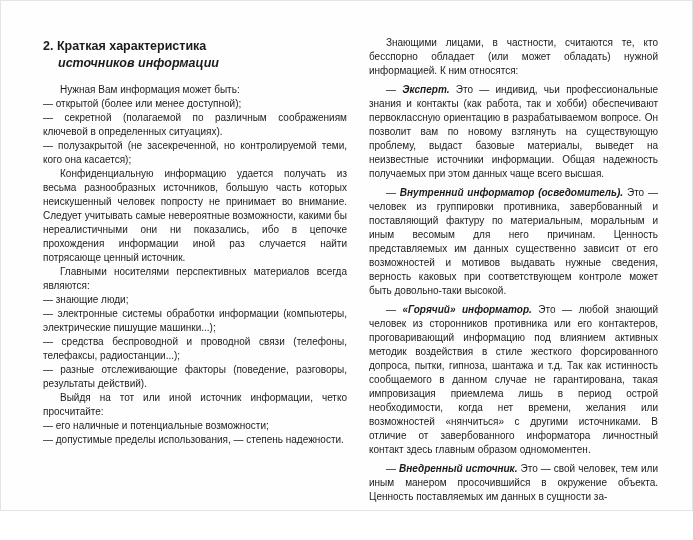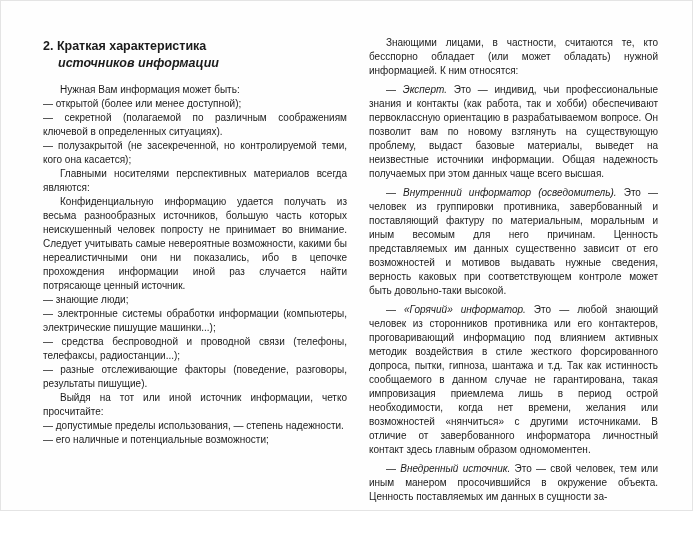--- a/index.html
+++ b/index.html
@@ -31,21 +31,21 @@
   .chapter-heading .h-line2 { padding-left: 15px; font-style: italic; }
 
   p {
     margin: 0;
     font-size: 10px;
     line-height: 14px;
     text-align: justify;
   }
   p.indent { text-indent: 17px; }
   p.entry  { margin-top: 5px; }
-  .term { font-style: italic; font-weight: normal; }
+  .term { font-style: italic; font-weight: bold; }
 
   .pagenum {
     position: absolute;
     top: 517px;
     font-size: 9.5px;
     text-align: center;
     color: #1b1b1b;
     font-family: Liberation Mono, monospace;
   }
   .pagenum-left  { left: 42px;  width: 304px; }
@@ -60,31 +60,31 @@
     <div class="chapter-heading">
       <div class="h-line1">2. Краткая характеристика</div>
       <div class="h-line2">источников информации</div>
     </div>
 
     <p class="indent">Нужная Вам информация может быть:</p>
     <p>— открытой (более или менее доступной);</p>
     <p>— секретной (полагаемой по различным соображениям ключевой в определенных ситуациях).</p>
     <p>— полузакрытой (не засекреченной, но контролируемой теми, кого она касается);</p>
 
+    <p class="indent">Конфиденциальную информацию удается получать из весьма разнообразных источников, большую часть которых неискушенный человек попросту не принимает во внимание. Следует учитывать самые невероятные возможности, какими бы нереалистичными они ни показались, ибо в цепочке прохождения информации иной раз случается найти потрясающе ценный источник.</p>
+
     <p class="indent">Главными носителями перспективных материалов всегда являются:</p>
-
-    <p class="indent">Конфиденциальную информацию удается получать из весьма разнообразных источников, большую часть которых неискушенный человек попросту не принимает во внимание. Следует учитывать самые невероятные возможности, какими бы нереалистичными они ни показались, ибо в цепочке прохождения информации иной раз случается найти потрясающе ценный источник.</p>
     <p>— знающие люди;</p>
     <p>— электронные системы обработки информации (компьютеры, электрические пишущие машинки...);</p>
     <p>— средства беспроводной и проводной связи (телефоны, телефаксы, радиостанции...);</p>
-    <p>— разные отслеживающие факторы (поведение, разговоры, результаты пишущие).</p>
+    <p>— разные отслеживающие факторы (поведение, разговоры, результаты действий).</p>
 
     <p class="indent">Выйдя на тот или иной источник информации, четко просчитайте:</p>
+    <p>— его наличные и потенциальные возможности;</p>
     <p>— допустимые пределы использования, — степень надежности.</p>
-    <p>— его наличные и потенциальные возможности;</p>
   </div>
 
   <div class="page page-right">
     <p class="indent">Знающими лицами, в частности, считаются те, кто бесспорно обладает (или может обладать) нужной информацией. К ним относятся:</p>
 
     <p class="indent entry"><span>— </span><span class="term">Эксперт.</span><span> Это — индивид, чьи профессиональные знания и контакты (как работа, так и хобби) обеспечивают первоклассную ориентацию в разрабатываемом вопросе. Он позволит вам по новому взглянуть на существующую проблему, выдаст базовые материалы, выведет на неизвестные источники информации. Общая надежность получаемых при этом данных чаще всего высшая.</span></p>
 
     <p class="indent entry"><span>— </span><span class="term">Внутренний информатор (осведомитель).</span><span> Это — человек из группировки противника, завербованный и поставляющий фактуру по материальным, моральным и иным весомым для него причинам. Ценность представляемых им данных существенно зависит от его возможностей и мотивов выдавать нужные сведения, верность каковых при соответствующем контроле может быть довольно-таки высокой.</span></p>
 
     <p class="indent entry"><span>— </span><span class="term">«Горячий» информатор.</span><span> Это — любой знающий человек из сторонников противника или его контактеров, проговаривающий информацию под влиянием активных методик воздействия в стиле жесткого форсированного допроса, пытки, гипноза, шантажа и т.д. Так как истинность сообщаемого в данном случае не гарантирована, такая импровизация приемлема лишь в период острой необходимости, когда нет времени, желания или возможностей «нянчиться» с другими источниками. В отличие от завербованного информатора личностный контакт здесь главным образом одномоментен.</span></p>

